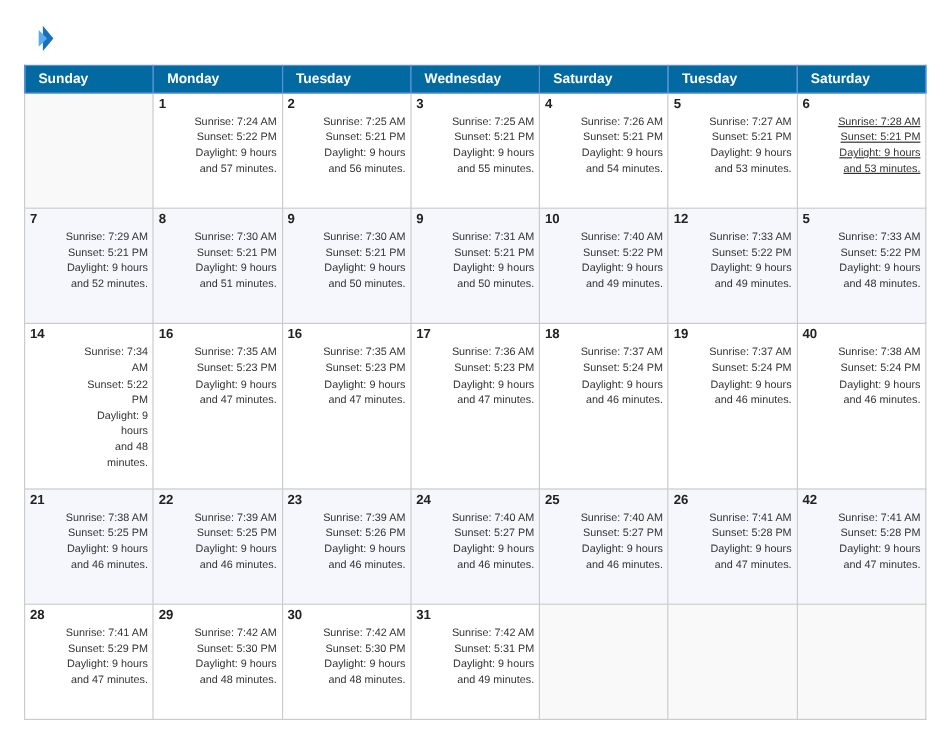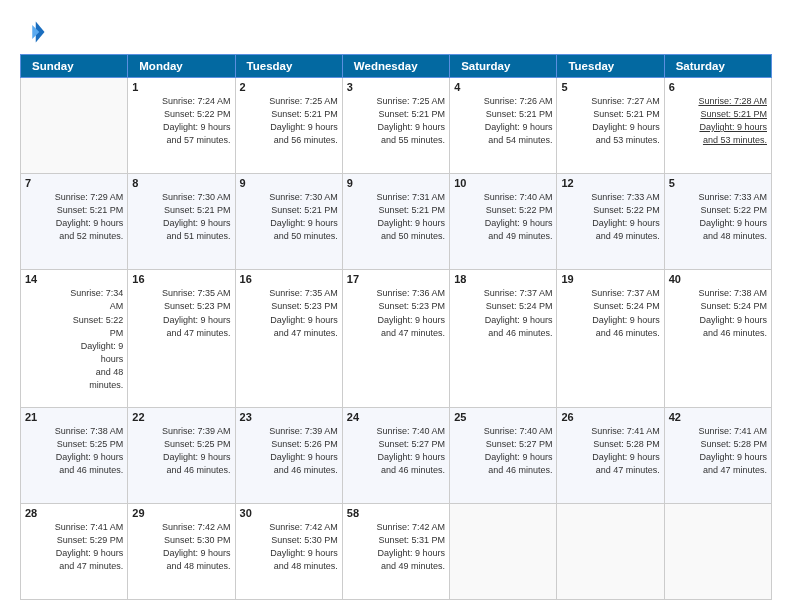--- a/index.html
+++ b/index.html
@@ -349,21 +349,21 @@
 and 48 minutes.</div>
           </td>
           <td>
             <span class="day-num">30</span>
             <div class="day-info" style="white-space: pre-line;">Sunrise: 7:42 AM
 Sunset: 5:30 PM
 Daylight: 9 hours
 and 48 minutes.</div>
           </td>
           <td>
-            <span class="day-num">58</span>
+            <span class="day-num">31</span>
             <div class="day-info" style="white-space: pre-line;">Sunrise: 7:42 AM
 Sunset: 5:31 PM
 Daylight: 9 hours
 and 49 minutes.</div>
           </td>
           <td class="empty"></td>
           <td class="empty"></td>
           <td class="empty"></td>
         </tr>
       </tbody>

